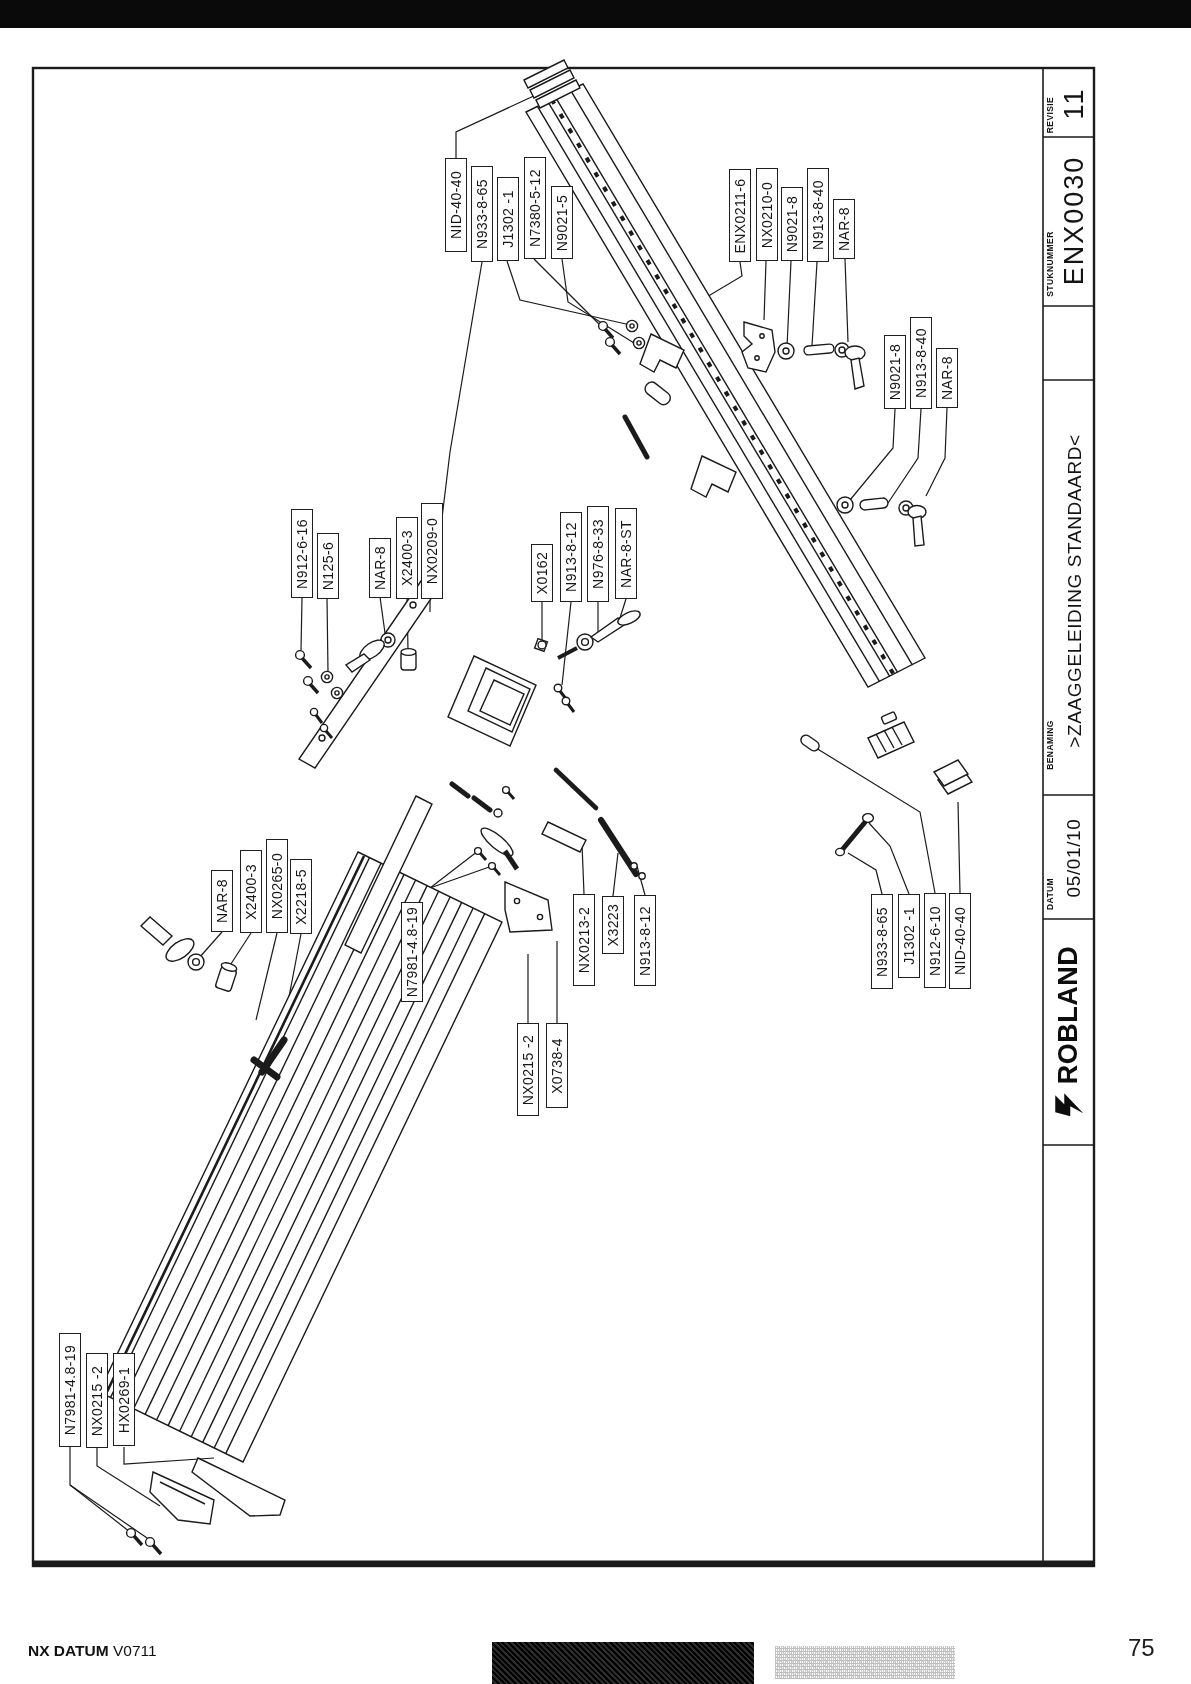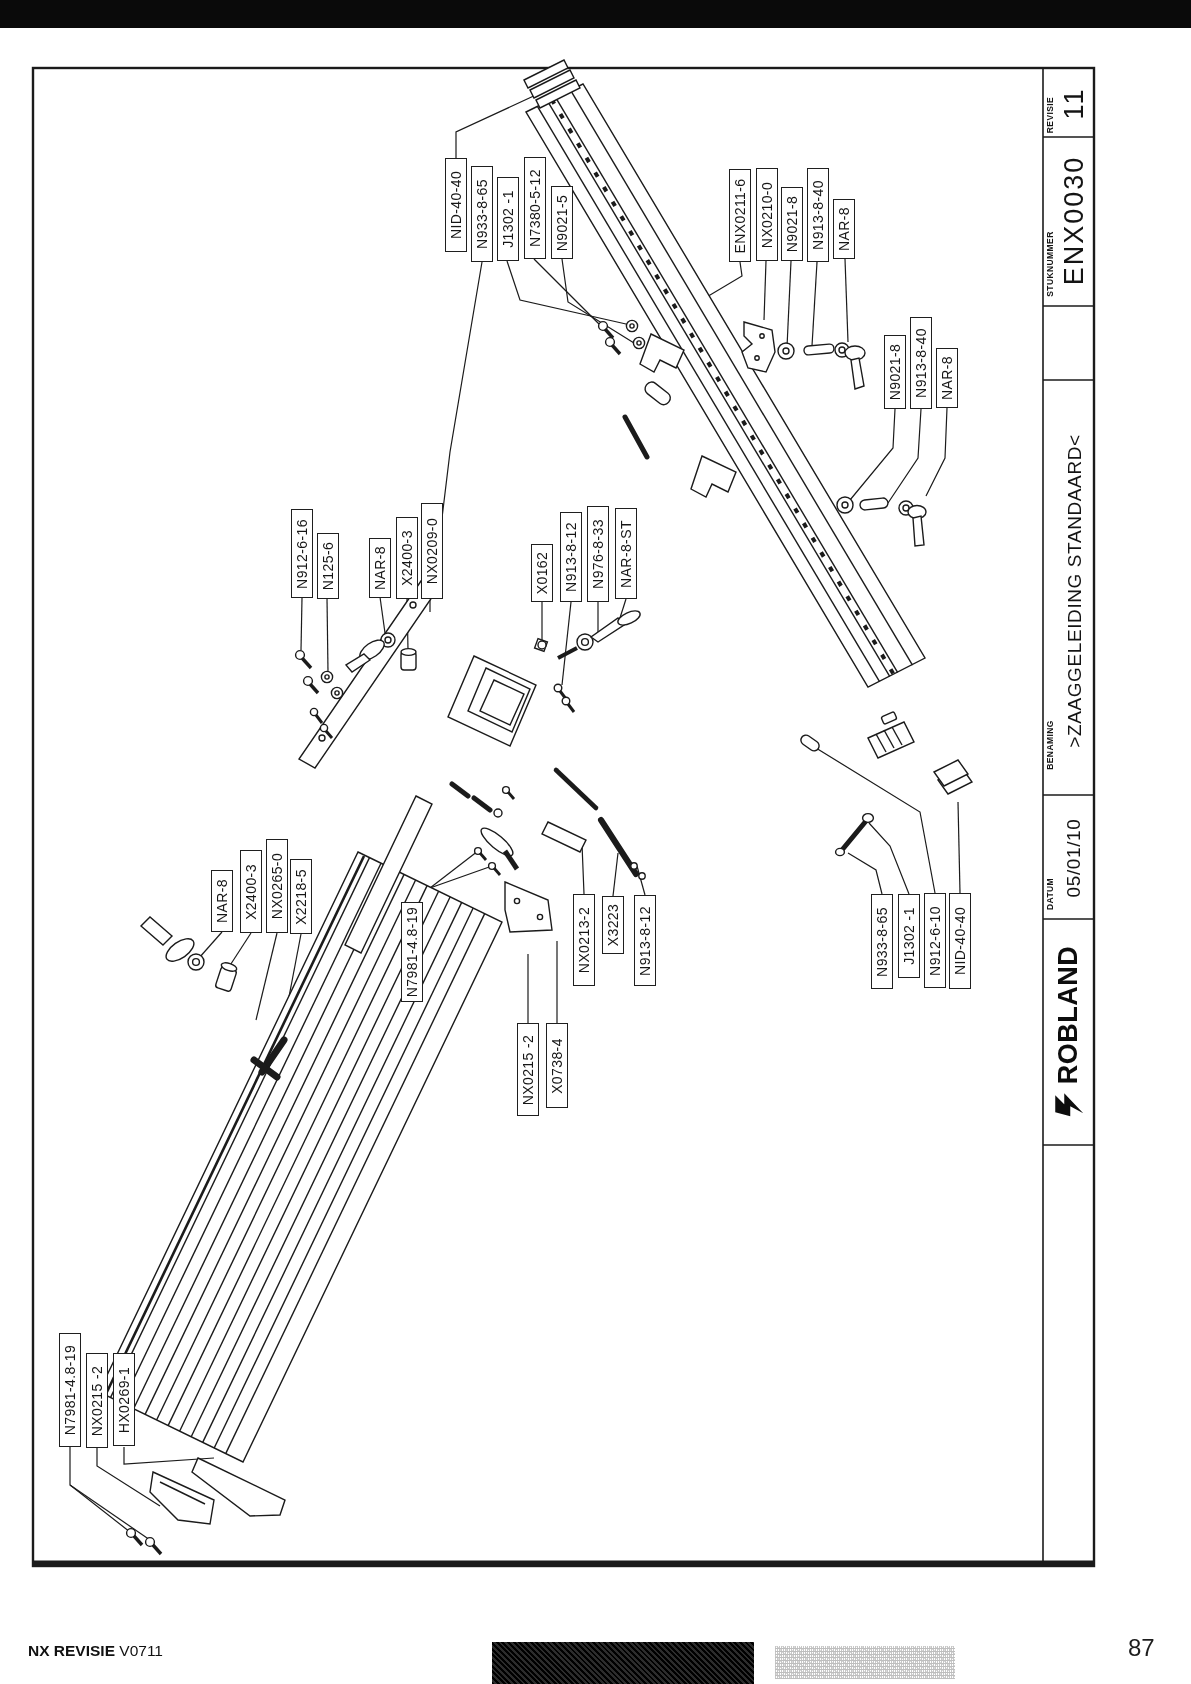--- a/index.html
+++ b/index.html
@@ -425,19 +425,19 @@
   <div class="logo-cell" style="left:1045px;top:921px;width:47px;height:220px">
     <span class="logo-rot">
       <svg width="26" height="30" viewBox="0 0 26 30">
         <path d="M5,1 L22,1 L13,10 L24,10 L4,29 L11,16 L1,16 Z" fill="#0d0d0d"></path>
       </svg>
       <b>ROBLAND</b>
     </span>
   </div>
 
   <div id="footer-series">
-    <b>NX REVISIE</b>
+    <b>NX DATUM</b>
     <span>V0711</span>
   </div>
   <div id="redact-bar"></div>
   <div id="noise"></div>
-  <div id="page-num">87</div>
+  <div id="page-num">75</div>
 </div>
 
 </body></html>

